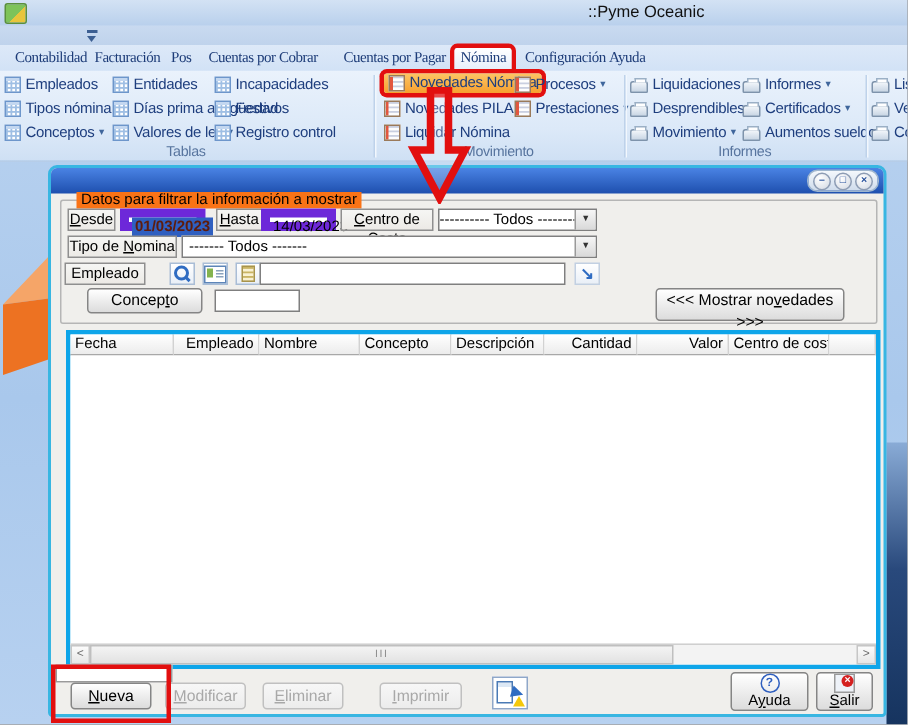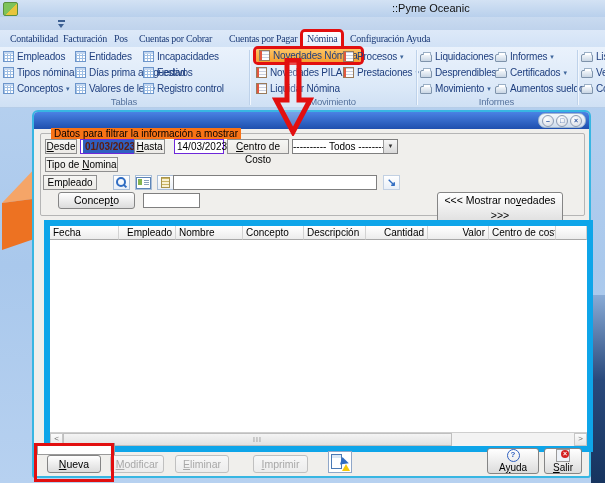--- a/index.html
+++ b/index.html
@@ -51,21 +51,21 @@
     text-shadow:1px 1px 1px #123a80;}
   .tray{position:absolute;top:1px;right:3px;height:13px;background:linear-gradient(#f4f8fc,#cfdcec);
     border:1px solid #9fb6cf;border-radius:7px;display:flex;align-items:center;gap:2px;padding:0 3px;}
   .wc{width:10px;height:10px;border-radius:50%;background:radial-gradient(circle at 35% 30%,#ffffff,#d2d8e2);
     border:1px solid #8d9cb4;color:#27509c;font-size:7px;line-height:9px;text-align:center;font-weight:bold;text-shadow:none;}
   .dlg-body{position:absolute;left:0;top:17px;right:0;bottom:0;font-size:10px;}
   .fset{position:absolute;left:6px;top:4px;width:543px;height:81px;border:1px solid #b5b5b5;border-radius:2px;}
   .fleg{position:absolute;left:10px;top:-6px;background:#f97316;padding:0 3px;font-size:10px;}
   .lbox{position:absolute;height:15px;border:1px solid #8f8f8f;background:linear-gradient(#f6f6f4,#eceae6);
     font-size:10px;line-height:13px;text-align:center;box-sizing:border-box;}
-  .field{position:absolute;height:15px;background:#fff;border:1px solid #6d28d9;box-sizing:border-box;
+  .field{position:absolute;height:15px;background:#fff;border:6px solid #6d28d9;box-sizing:border-box;
     font-size:10px;line-height:13px;padding:0 2px;}
   .date-sel{display:inline-block;background:#2f5fc0;color:#5e1c0c;padding:0 2px;font-weight:bold;}
   .combo{position:absolute;height:15px;background:#fff;border:1px solid #7f7f7f;box-sizing:border-box;
     font-size:10px;line-height:13px;}
   .combo .cv{position:absolute;left:0;right:14px;text-align:center;white-space:nowrap;overflow:hidden;}
   .ddbtn{position:absolute;right:0;top:0;bottom:0;width:13px;background:linear-gradient(#f6f6f6,#d9d9d9);
     border-left:1px solid #9a9a9a;font-size:6px;color:#333;text-align:center;line-height:13px;}
   .ibtn{position:absolute;width:17px;height:15px;border:1px solid #a9bdd6;background:linear-gradient(#ffffff,#e9eff7);
     box-sizing:border-box;display:flex;align-items:center;justify-content:center;}
   .mag{position:relative;width:11px;height:11px;}
@@ -91,21 +91,21 @@
   .ext::after{content:"×";position:absolute;right:0px;top:0px;width:8px;height:8px;border-radius:50%;
     background:#d42020;color:#fff;font-size:7px;line-height:8px;text-align:center;font-weight:bold;}
   .exp{position:absolute;width:24px;height:22px;background:#fff;border:1px solid #8fa7c9;box-sizing:border-box;}
   .exp .pg{position:absolute;left:2px;top:2px;width:9px;height:13px;border:1px solid #4a7ab5;
     background:linear-gradient(#dce8f5 3px,#fff 3px);}
   .exp .ar{position:absolute;right:2px;top:6px;width:0;height:0;border-top:4px solid transparent;
     border-bottom:4px solid transparent;border-left:8px solid #2f6cc2;transform:rotate(18deg);}
   .exp .wr{position:absolute;right:1px;bottom:1px;width:0;height:0;border-left:4px solid transparent;
     border-right:4px solid transparent;border-bottom:7px solid #f5c80a;}
   
-  .tbl-frame{position:absolute;left:10px;top:91px;width:537px;height:220px;border:6px solid #0ea5e9;background:#fff;}
+  .tbl-frame{position:absolute;left:10px;top:91px;width:537px;height:220px;border:3px solid #0ea5e9;background:#fff;}
   .thead{display:flex;height:14px;}
   .th{box-sizing:border-box;background:linear-gradient(#ffffff,#ececec);border-right:1px solid #d2d2d2;
     border-bottom:1px solid #a8a8a8;font-size:10px;line-height:13px;padding:0 3px;white-space:nowrap;overflow:hidden;}
   .th.ar{text-align:right;}
   .tbody{position:absolute;left:0;right:0;top:14px;bottom:13px;background:#fff;}
   .hsb{position:absolute;left:0;right:0;bottom:0;height:13px;background:#f3f3f3;border-top:1px solid #cfcfcf;display:flex;}
   .sba{width:13px;box-sizing:border-box;background:linear-gradient(#fcfcfc,#e6e6e6);border:1px solid #c6c6c6;
     color:#6a6a6a;font-size:8px;line-height:10px;text-align:center;}
   .sbt{width:389px;box-sizing:border-box;background:linear-gradient(#f4f4f4,#e2e2e2);border:1px solid #bfbfbf;
     color:#8b8b8b;font-size:7px;letter-spacing:1px;text-align:center;line-height:11px;}
@@ -266,48 +266,52 @@
       </span>
     </div>
     <div class="dlg-body">
 
       <div class="fset">
         <span class="fleg">Datos para filtrar la información a mostrar</span>
       </div>
 
       <div class="lbox" style="left:11px;top:10px;width:32px"><u>D</u>esde</div>
       <div class="field" style="left:46px;top:10px;width:57px"><span class="date-sel">01/03/2023</span></div>
-      <div class="lbox" style="left:100px;top:10px;width:31px"><u>H</u>asta</div>
+      <div class="lbox" style="left:110px;top:10px;width:31px"><u>H</u>asta</div>
       <div class="field" style="left:140px;top:10px;width:50px">14/03/2023</div>
       <div class="lbox" style="left:193px;top:10px;width:62px"><u>C</u>entro de Costo</div>
       <div class="combo" style="left:258px;top:10px;width:106px">
         <span class="cv">---------- Todos ----------</span>
         <span class="ddbtn">▼</span>
       </div>
 
       <div class="lbox" style="left:11px;top:28px;width:73px">Tipo de <u>N</u>omina</div>
+      <div class="combo" style="left:87px;top:28px;width:277px">
+        <span class="cv" style="text-align:left;padding-left:4px">------- Todos -------</span>
+        <span class="ddbtn">▼</span>
+      </div>
 
       <div class="lbox" style="left:9px;top:46px;width:54px">Empleado</div>
       <div class="ibtn" style="left:79px;top:46px">
           <span class="mag"></span>
         </div>
       <div class="ibtn" style="left:101px;top:46px">
           <span class="idc"></span>
         </div>
       <div class="ibtn" style="left:123px;top:46px">
           <span class="lst"></span>
         </div>
       <input class="inp" style="left: 139px; top: 46px; width: 204px;" value="">
       <div class="ibtn" style="left:349px;top:46px;border-color:#c2d0e2">
           <span class="sel-arrow">↘</span>
         </div>
 
       <div class="pbtn" style="left:24px;top:63px;width:77px;height:17px;line-height:15px">Concep<u>t</u>o</div>
       <input class="inp" style="left: 109px; top: 64px; width: 57px;" value="">
-      <div class="pbtn" style="left:403px;top:63px;width:126px;height:34px;line-height:15px">&lt;&lt;&lt; Mostrar no<u>v</u>edades &gt;&gt;&gt;</div>
+      <div class="pbtn" style="left:403px;top:63px;width:126px;height:22px;line-height:15px">&lt;&lt;&lt; Mostrar no<u>v</u>edades &gt;&gt;&gt;</div>
 
       <div class="tbl-frame">
         <div class="thead">
           <div class="th" style="width:69px">Fecha</div>
           <div class="th ar" style="width:57px">Empleado</div>
           <div class="th" style="width:67px">Nombre</div>
           <div class="th" style="width:61px">Concepto</div>
           <div class="th" style="width:62px">Descripción</div>
           <div class="th ar" style="width:62px">Cantidad</div>
           <div class="th ar" style="width:61px">Valor</div>

